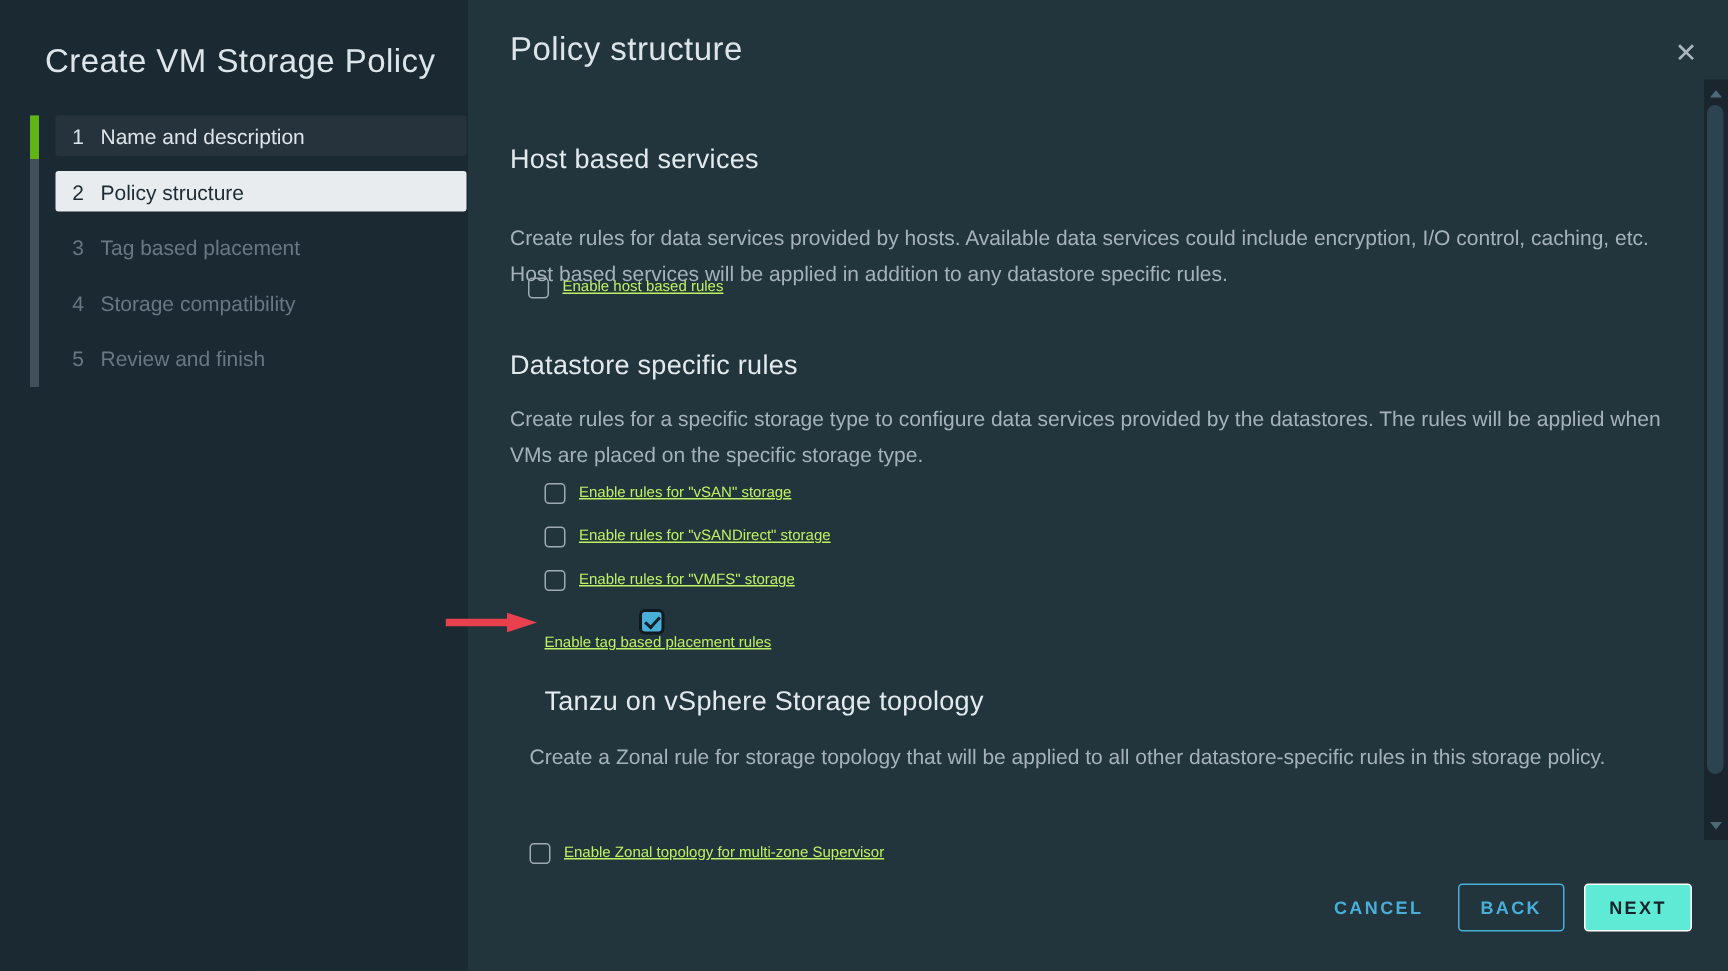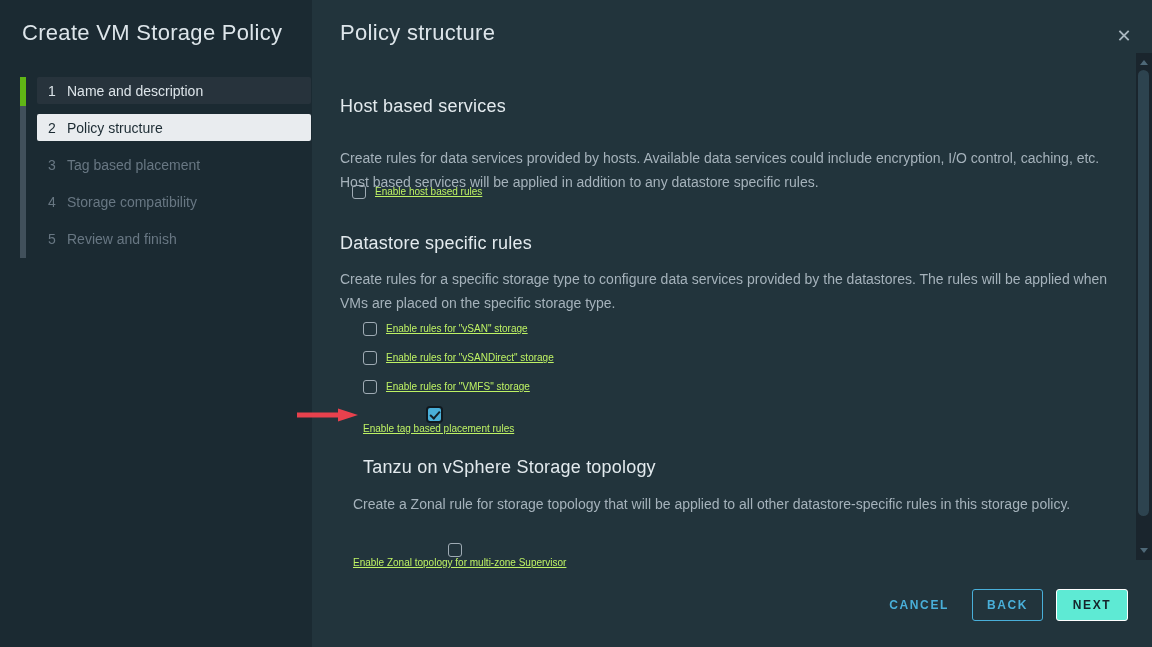--- a/index.html
+++ b/index.html
@@ -7,21 +7,21 @@
   body {
     width:1152px; height:647px; overflow:hidden;
     background:#22343c;
     font-family:"Liberation Sans", sans-serif;
   }
   .app { position:relative; width:1152px; height:647px; display:flex; }
 
   
   .sidebar { flex:0 0 312px; width:312px; background:#1b2a32; position:relative; }
   .sidebar-title {
-    position:absolute; left:22px; top:20px; margin:0;
+    position:absolute; left:22px; top:20px; margin:8px;
     font-size:22px; font-weight:400; letter-spacing:0.3px; color:#dde5ea;
   }
   .steps { position:absolute; left:20px; top:77px; width:292px; }
   .track { position:absolute; left:0; top:0; width:6px; height:181px; background:#41505b; }
   .track-fill { width:6px; height:29px; background:#60b515; }
   .step-row {
     position:relative; margin-left:17px; width:274px; height:27px; margin-bottom:10px;
     display:flex; align-items:center; font-size:14px; cursor:pointer;
     border-radius:2px;
   }
@@ -53,21 +53,21 @@
   #host-para    { left:28px; top:146px; width:780px; }
   #host-cb      { left:40px; top:183px; }
   #ds-heading   { left:28px; top:233px; }
   #ds-para      { left:28px; top:267px; width:780px; }
   #cb-vsan      { left:51px; top:320px; }
   #cb-vsandirect{ left:51px; top:349px; }
   #cb-vmfs      { left:51px; top:378px; }
   #cb-tag       { left:51px; top:406px;flex-direction:column; }
   #tz-heading   { left:51px; top:457px; }
   #tz-para      { left:41px; top:492px; width:775px; }
-  #tz-cb        { left:41px; top:543px;flex-direction:column; }
+  #tz-cb        { left:41px; top:560px; }
 
   
   .cb-row { position:absolute; display:flex; align-items:center; height:17px; cursor:pointer; }
   .cb-box {
     flex:none; width:14px; height:14px; margin-right:9px;
     border:1px solid #9fabb4; border-radius:3px; background:transparent;
   }
   .cb-row.checked .cb-box {
     width:17px; height:17px; margin-left:-1px; margin-right:7px;
     background:#49afd9; border:2px solid #10191f; border-radius:4px; position:relative;

